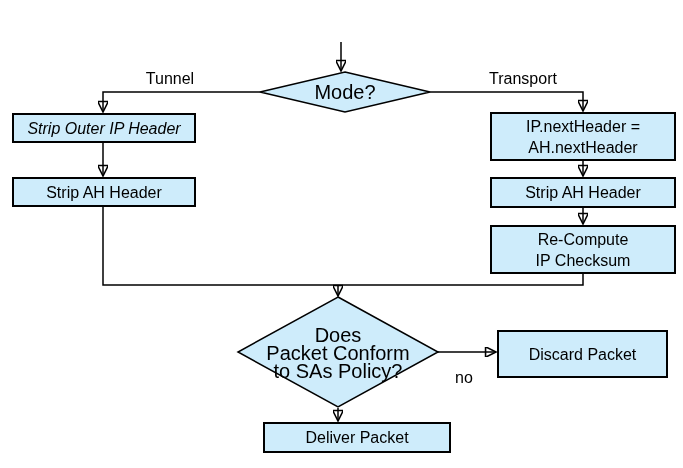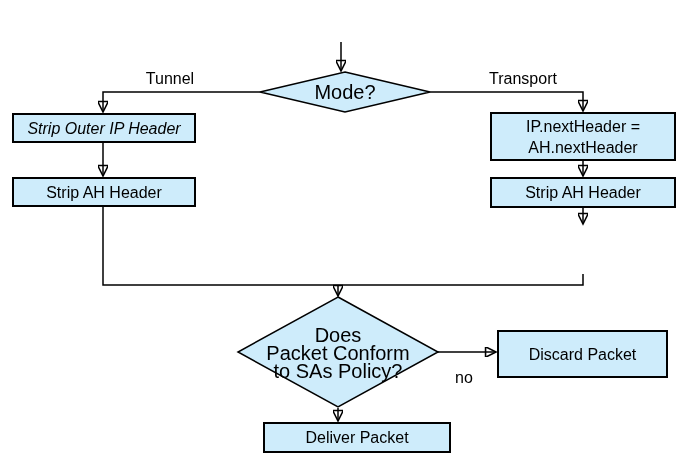--- a/index.html
+++ b/index.html
@@ -69,20 +69,22 @@
 
   <div class="node" style="left:12px;top:113px;width:184px;height:30px;font-style:italic;">Strip Outer IP Header</div>
 
   <div class="node" style="left:12px;top:177px;width:184px;height:30px;">Strip AH Header</div>
 
   <div class="node" style="left:490px;top:112px;width:186px;height:49px;">IP.nextHeader =
 AH.nextHeader</div>
 
   <div class="node" style="left:490px;top:177px;width:186px;height:31px;">Strip AH Header</div>
 
+  <div class="node" style="left:490px;top:225px;width:186px;height:49px;">Re-Compute
+IP Checksum</div>
 
   <div class="dlabel" style="left:263px;top:326px;width:150px;height:54px;">Does
 Packet Conform
 to SAs Policy?</div>
 
   <div class="elabel" style="left:444px;top:329px;width:40px;margin-top:40px;">no</div>
   <div class="elabel" style="left:355px;top:419px;width:44px;">yes</div>
 
   <div class="node" style="left:497px;top:330px;width:171px;height:48px;">Discard Packet</div>
 

